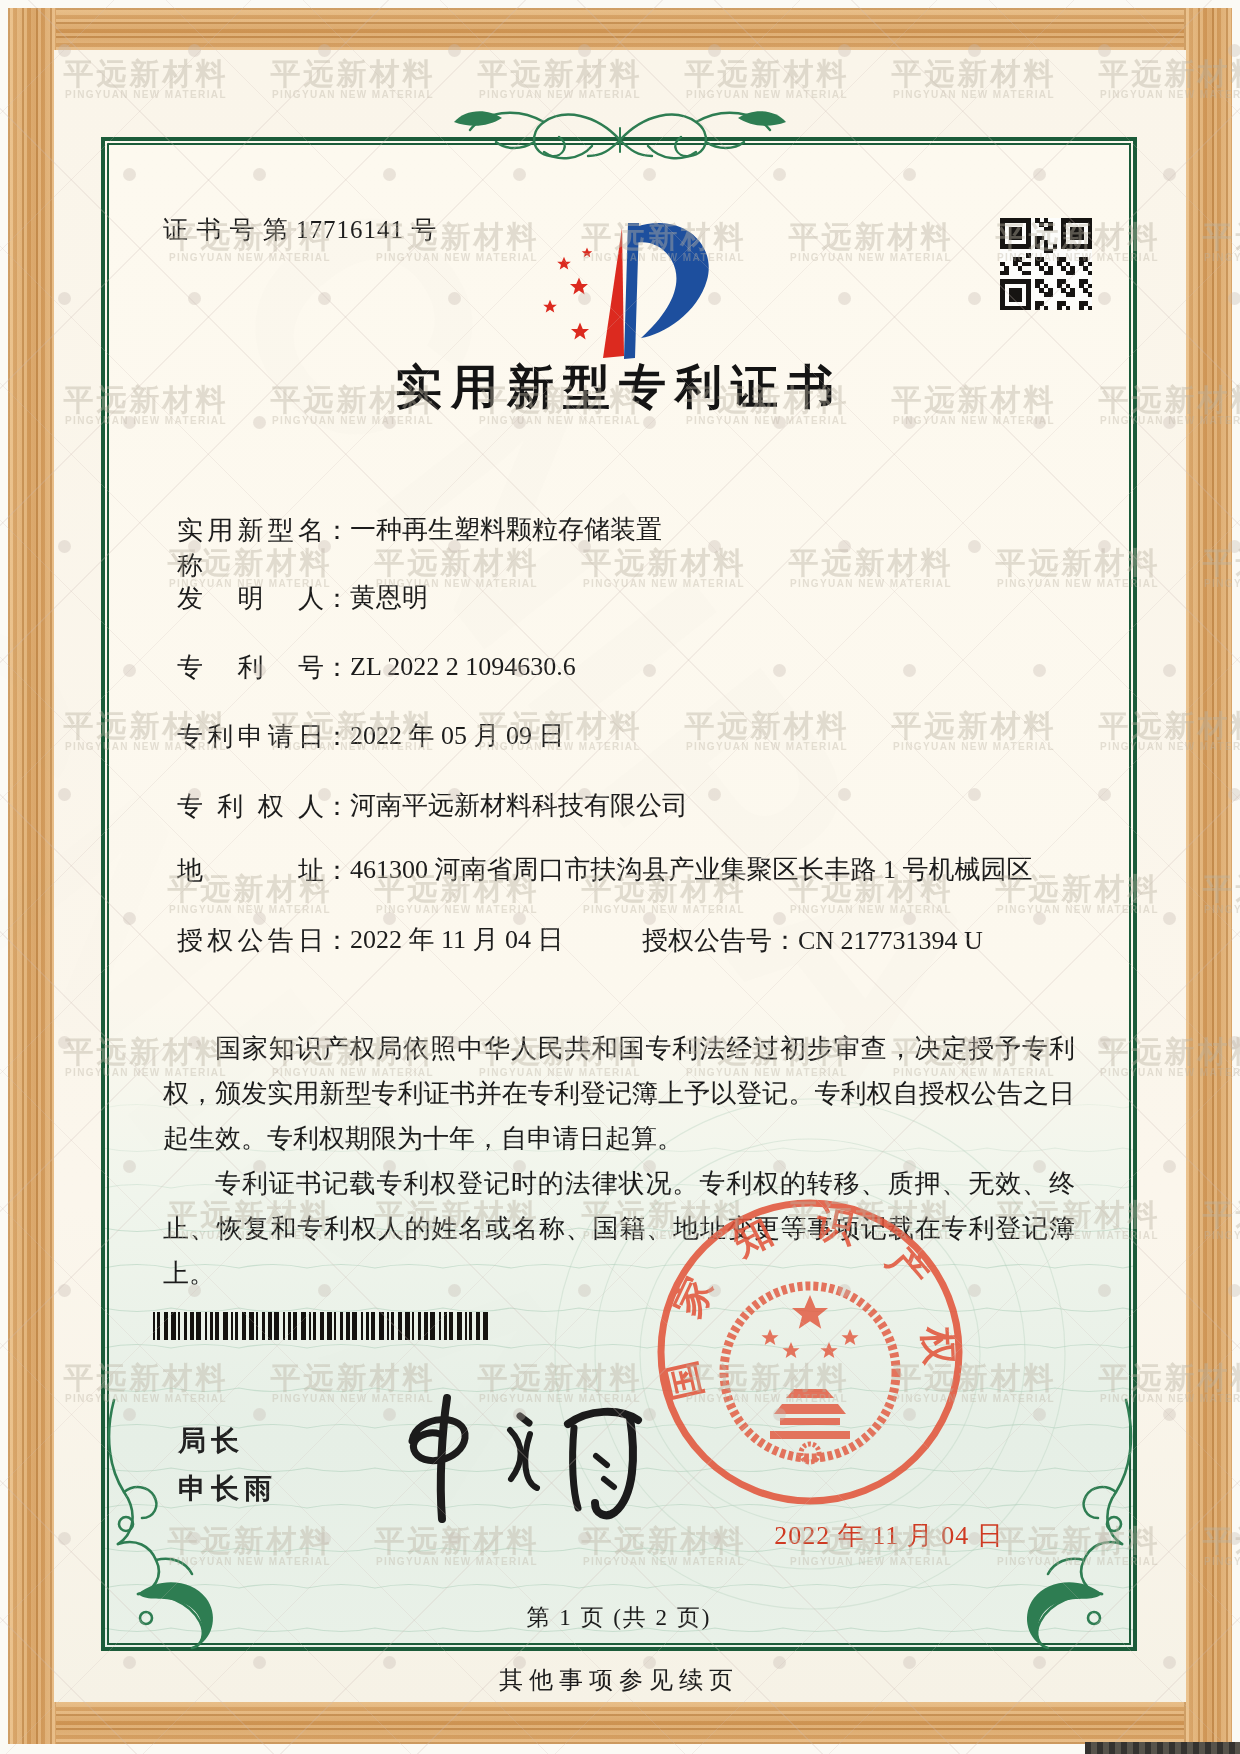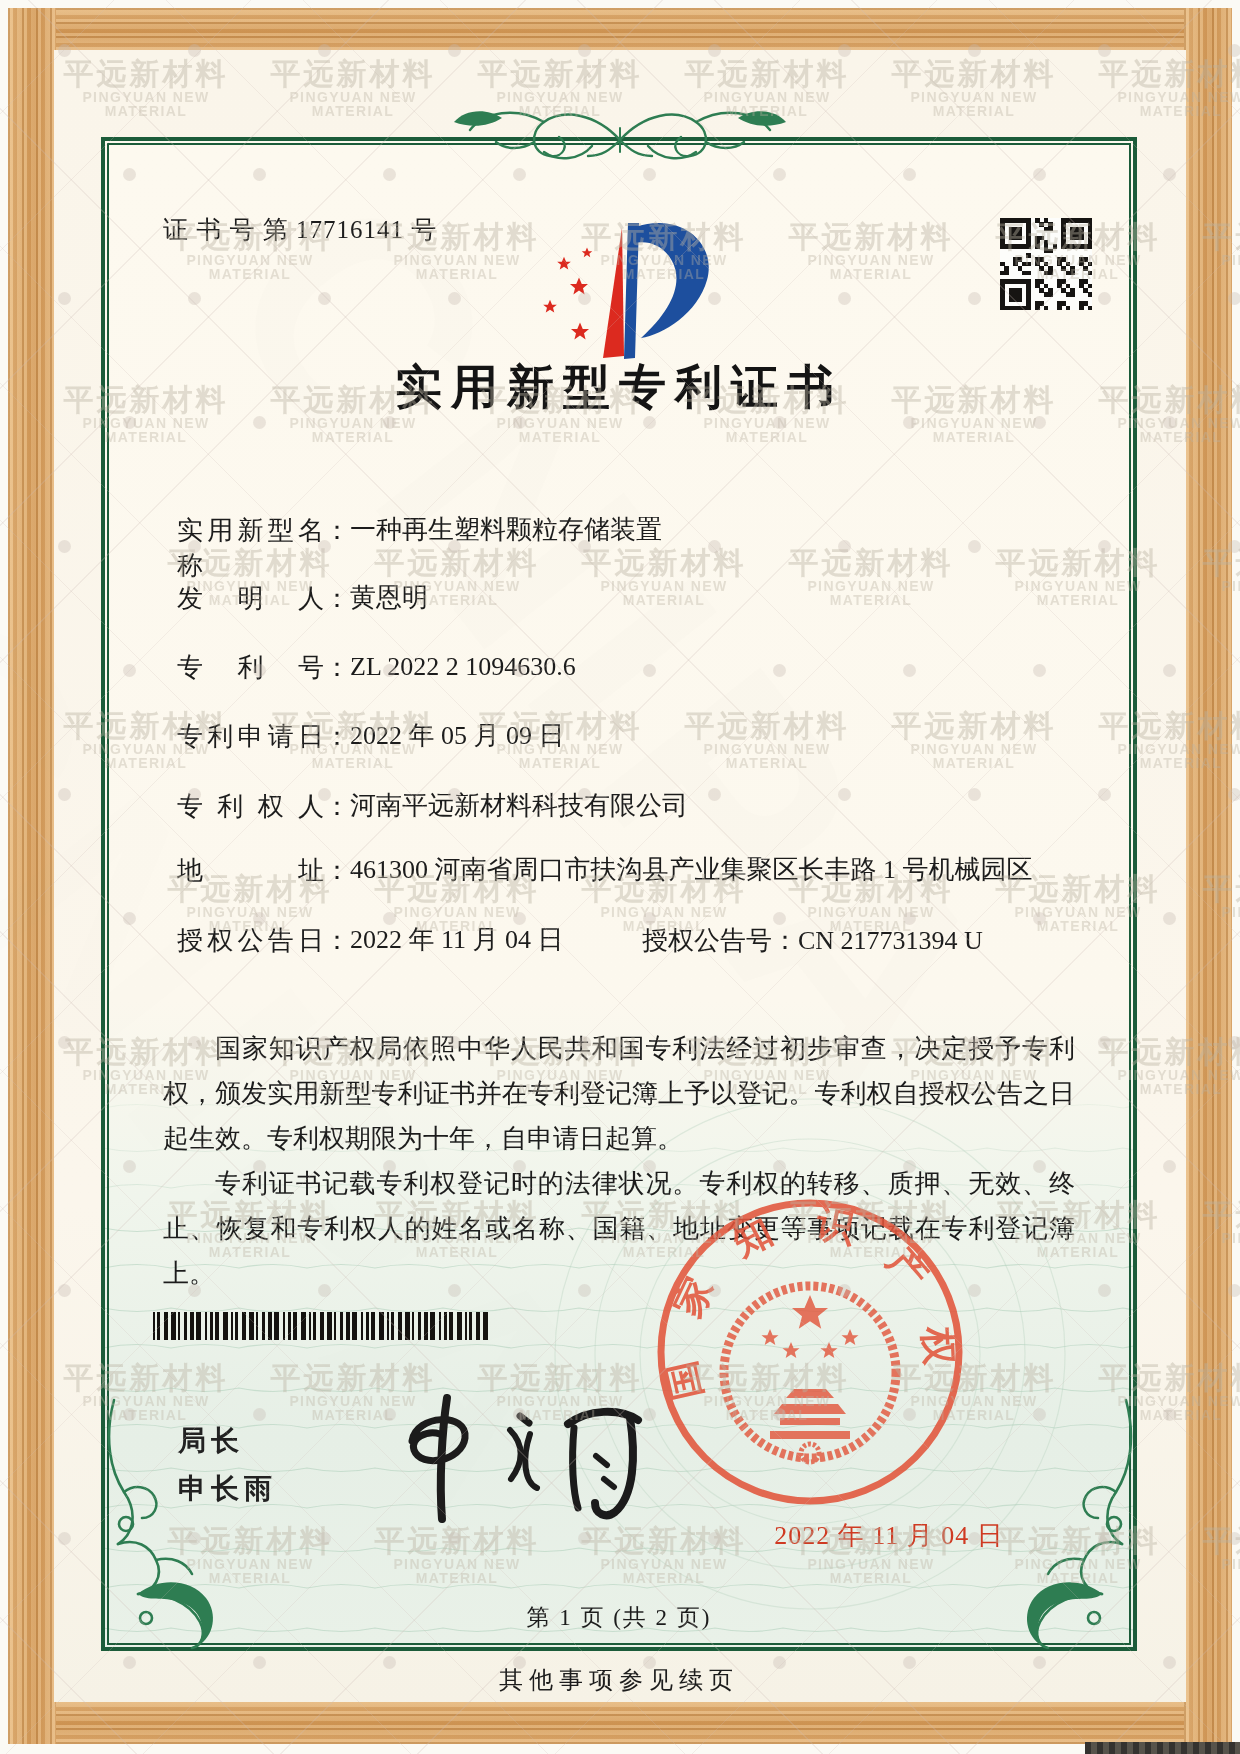--- a/index.html
+++ b/index.html
@@ -37,21 +37,21 @@
   .ornament{position:absolute;z-index:6;pointer-events:none;}
 
   
   #wm-layer{position:absolute;left:0;top:0;width:1240px;height:1754px;z-index:7;pointer-events:none;
       background:
         repeating-linear-gradient(45deg,transparent 0 96px,rgba(205,188,182,.22) 96px 97px),
         repeating-linear-gradient(-45deg,transparent 0 96px,rgba(205,188,182,.22) 96px 97px);}
   .wm{position:absolute;width:196px;text-align:center;line-height:1.05;}
   .wm-cn{font-family:"Liberation Sans","DejaVu Sans",sans-serif;font-weight:700;font-size:30px;
          color:rgba(186,178,163,.42);letter-spacing:3px;}
-  .wm-en{font-family:"Liberation Sans","DejaVu Sans",sans-serif;font-weight:700;font-size:14px;
+  .wm-en{font-family:"Liberation Sans","DejaVu Sans",sans-serif;font-weight:700;font-size:10px;
          color:rgba(186,178,163,.38);letter-spacing:1.4px;}
   .wm-dot{position:absolute;width:13px;height:13px;border-radius:50%;background:rgba(198,186,178,.35);}
   .wm-big{position:absolute;font-family:"Liberation Sans","DejaVu Sans",sans-serif;font-weight:700;
           font-size:300px;letter-spacing:30px;color:rgba(170,160,145,.13);transform-origin:left top;}
 
   
   .content{position:absolute;left:0;top:0;width:1240px;height:1754px;z-index:6;}
   .cert-no{position:absolute;left:163px;top:213px;font-size:25px;letter-spacing:1px;}
   .qr{position:absolute;left:1000px;top:218px;width:92px;height:92px;background:#fdfdfb;}
   .qr div{position:absolute;background:#161412;}

